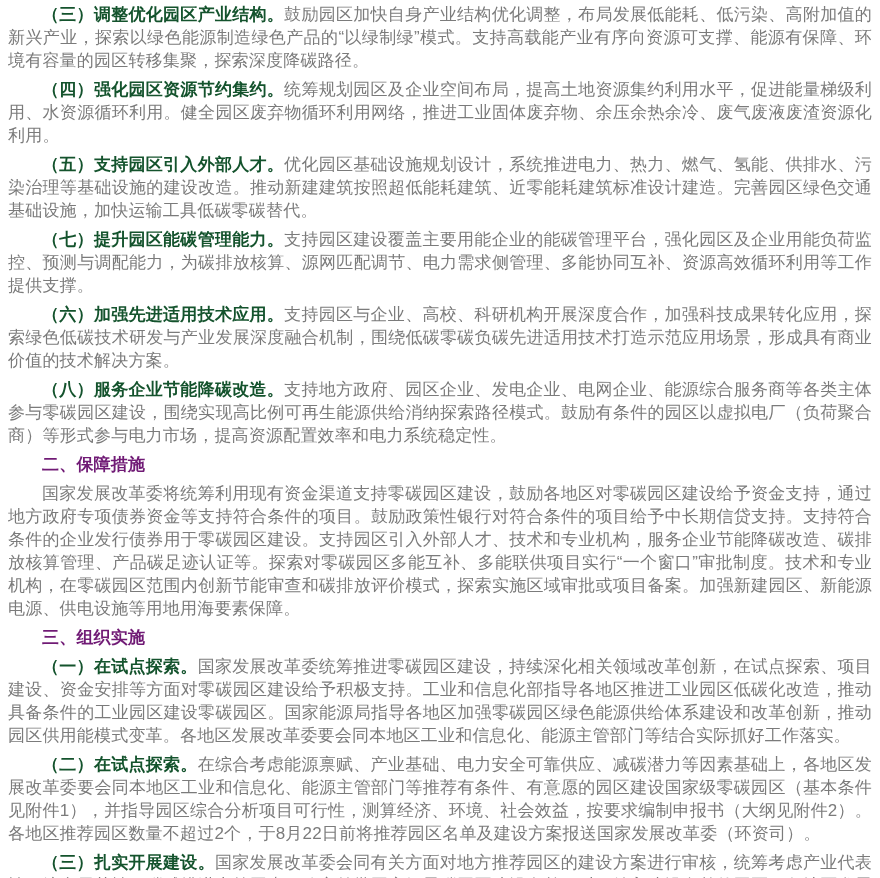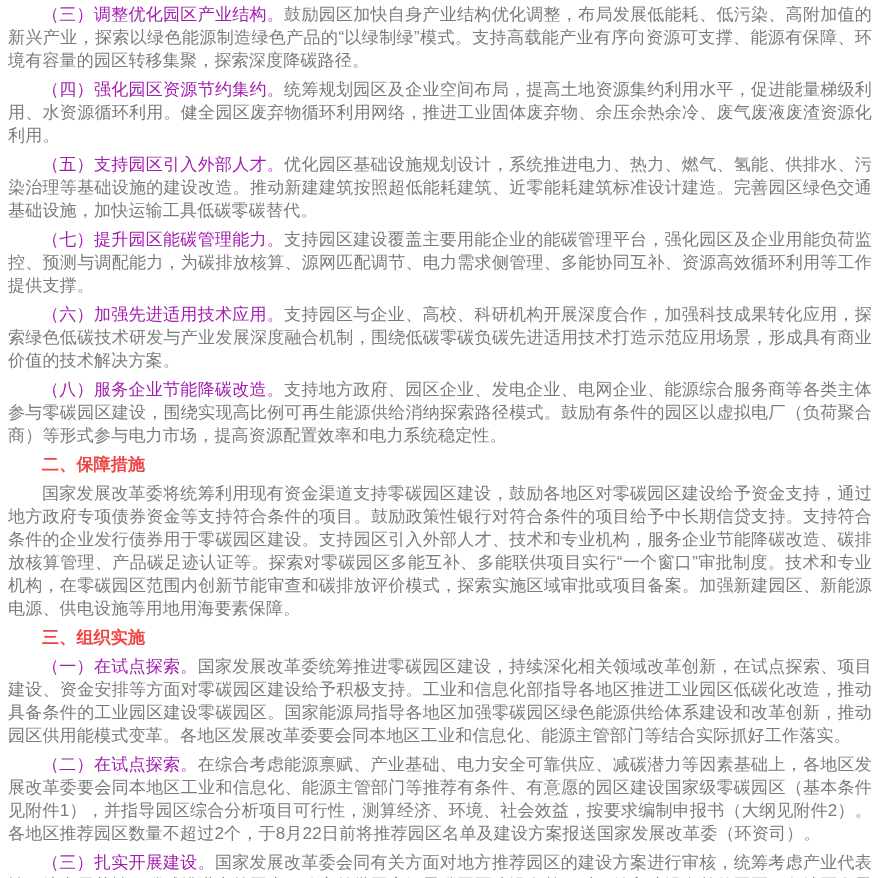--- a/index.html
+++ b/index.html
@@ -22,28 +22,28 @@
     letter-spacing: 0.2px;
   }
   .doc p {
     margin: 6px 0 0 0;
     text-indent: 2em;
   }
   .doc p:first-child {
     margin-top: 0;
   }
   .doc .lead {
-    font-weight: normal;
-    color: #a21caf;
+    font-weight: bold;
+    color: #14532d;
   }
   .doc h3 {
     font-size: 17px;
     line-height: 23px;
     font-weight: bold;
-    color: #ef4444;
+    color: #701a75;
     margin: 6px 0 0 0;
     text-indent: 2em;
   }
 </style>
 </head>
 <body>
 
 <div class="doc">
 
   <p><span class="lead">（三）调整优化园区产业结构。</span><span>鼓励园区加快自身产业结构优化调整，布局发展低能耗、低污染、高附加值的新兴产业，探索以绿色能源制造绿色产品的“以绿制绿”模式。支持高载能产业有序向资源可支撑、能源有保障、环境有容量的园区转移集聚，探索深度降碳路径。</span></p>

